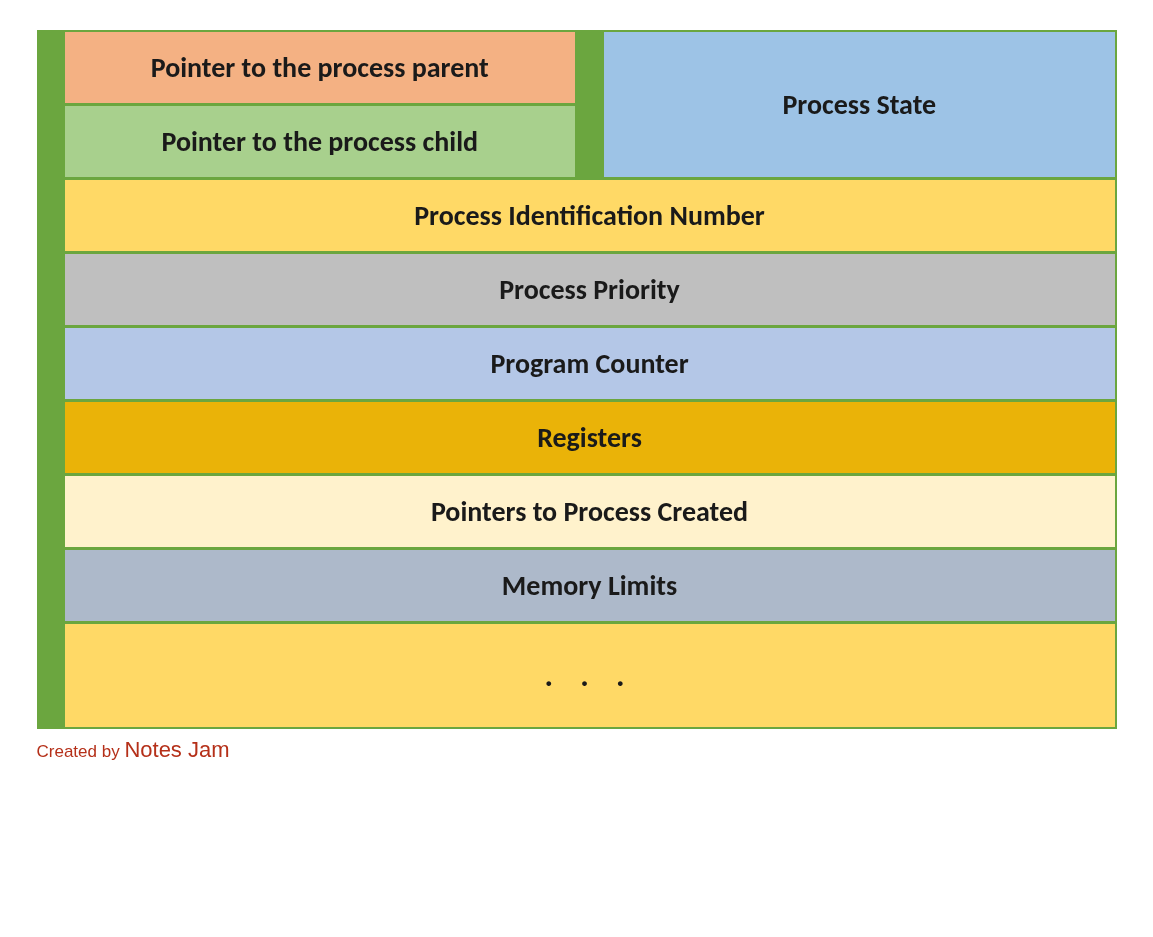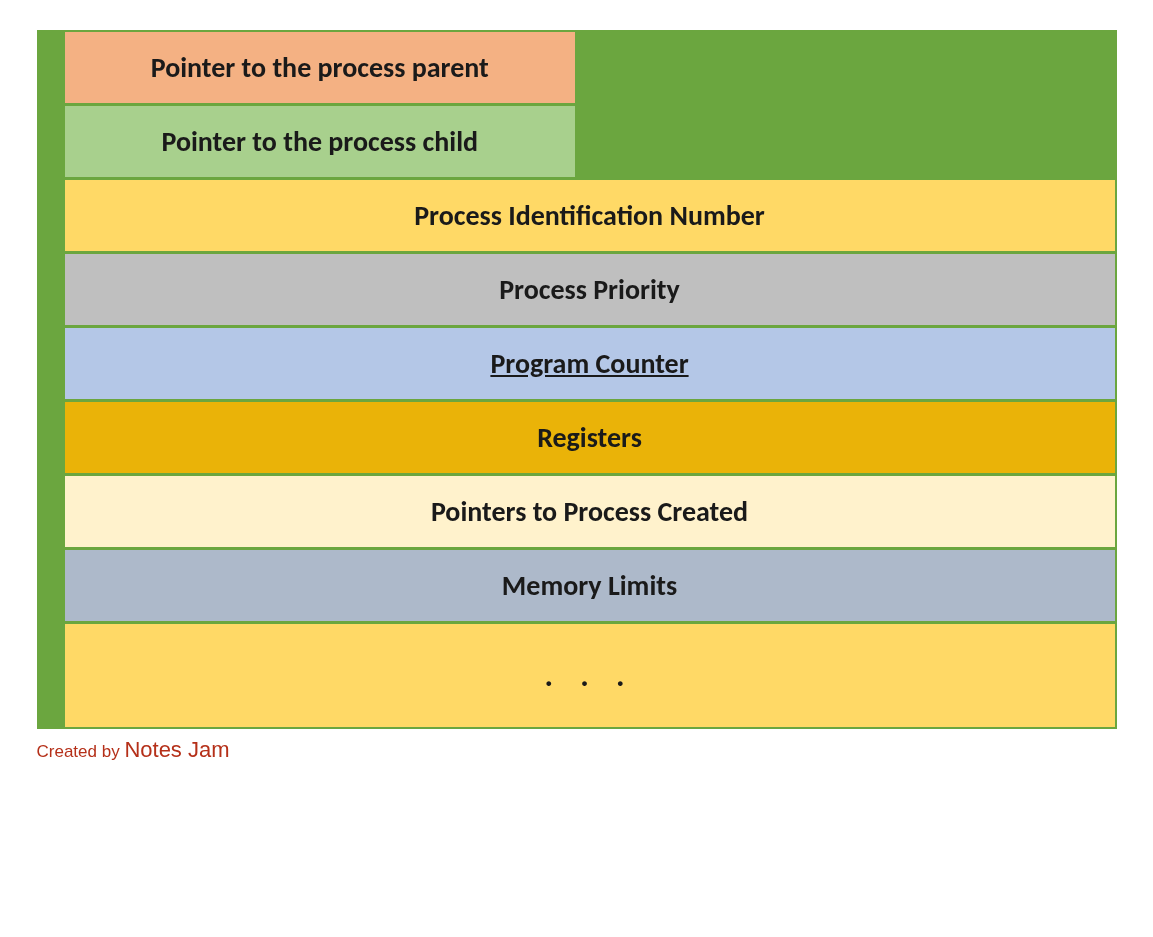--- a/index.html
+++ b/index.html
@@ -29,21 +29,21 @@
     color: #1a1a1a;
     font-size: 28px;
     padding: 18px 10px;
     margin-left: 26px;
   }
   .ptr-parent { grid-column: 1 / 2; grid-row: 1 / 2; background: #f4b183; }
   .ptr-child  { grid-column: 1 / 2; grid-row: 2 / 3; background: #a8d08d; }
   .state      { grid-column: 2 / 3; grid-row: 1 / 3; background: #9dc3e6; }
   .pid        { grid-column: 1 / 3; background: #ffd966; text-align: center; }
   .priority   { grid-column: 1 / 3; background: #bfbfbf; }
-  .pc         { grid-column: 1 / 3; background: #b4c7e7; text-decoration: underline; }
+  .pc         { grid-column: 1 / 3; background: #b4c7e7; }
   .regs       { grid-column: 1 / 3; background: #eab308; }
   .memptrs    { grid-column: 1 / 3; background: #fff2cc; }
   .memlimits  { grid-column: 1 / 3; background: #adb9ca; }
   .files      { grid-column: 1 / 3; background: #f7caac; }
   .more       { grid-column: 1 / 3; background: #ffd966; padding: 32px 10px; font-size: 32px; letter-spacing: 10px; }
   .credit {
     width: 1080px;
     text-align: left;
     margin-top: 8px;
     font-size: 22px;
@@ -51,20 +51,21 @@
     font-family: 'Comic Sans MS', cursive, sans-serif;
   }
   .credit .by { font-size: 17px; }
 </style>
 </head>
 <body>
 
 <div class="pcb">
   <div class="cell ptr-parent">Pointer to the process parent</div>
   <div class="cell ptr-child">Pointer to the process child</div>
+  <div class="cell state">Process State</div>
   <div class="cell pid">Process Identification Number</div>
   <div class="cell priority">Process Priority</div>
   <div class="cell pc">Program Counter</div>
   <div class="cell regs">Registers</div>
   <div class="cell memptrs">Pointers to Process Created</div>
   <div class="cell memlimits">Memory Limits</div>
   <div class="cell more">. . .</div>
 </div>
 
 <div class="credit">

